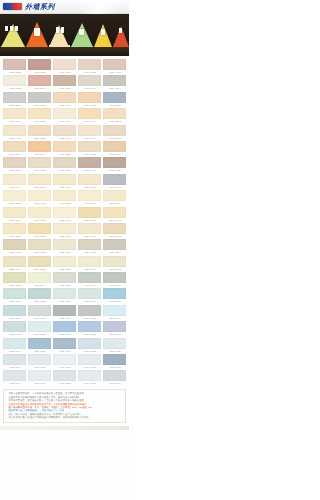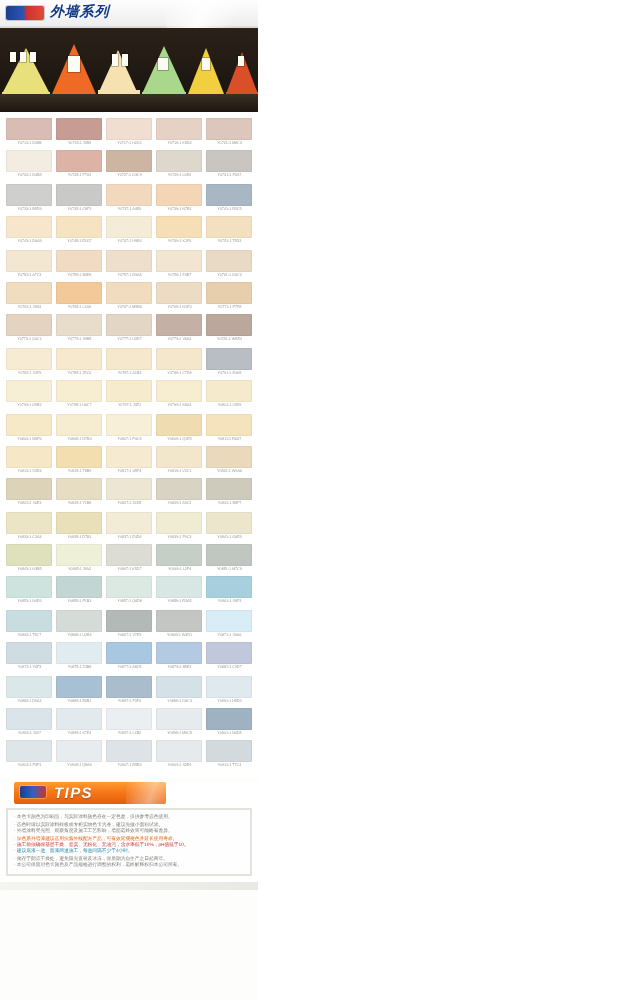--- a/index.html
+++ b/index.html
@@ -613,24 +613,20 @@
           <span class="code">Y0909-1 S2E9</span>
         </div>
         <div class="cell">
           <div class="chip" style="background: rgb(210, 218, 222);"></div>
           <span class="code">Y0911-1 T7C4</span>
         </div>
       </div>
     </div>
 
   <div class="tips">
-    <div class="tips-banner">
-      <span class="tips-badge"></span>
-      <span class="tips-title">TIPS</span>
-    </div>
     <div class="tips-box" id="tips-root">
         <div class="tip-line">· 本色卡颜色为印刷品，与实际涂料颜色存在一定色差，仅供参考选色使用。</div>
         <div class="tip-line">· 选色时请以实际涂料样板或专柜实物色卡为准，建议先做小面积试涂。</div>
         <div class="tip-line">· 外墙涂料受光照、观察角度及施工工艺影响，墙面最终效果可能略有差异。</div>
         <div class="tip-line accent-orange">· 深色系外墙漆建议选用抗紫外线配方产品，可有效延缓褪色并延长使用寿命。</div>
         <div class="tip-line accent-red">· 施工前须确保基层干燥、坚实、无粉化、无油污，含水率低于10%，pH值低于10。</div>
         <div class="tip-line accent-teal">· 建议底漆一道、面漆两道施工，每道间隔不少于4小时。</div>
         <div class="tip-line">· 储存于阴凉干燥处，避免阳光直射及冰冻，保质期为自生产之日起两年。</div>
         <div class="tip-line">· 本公司保留对色卡颜色及产品规格进行调整的权利，最终解释权归本公司所有。</div>
       </div>

